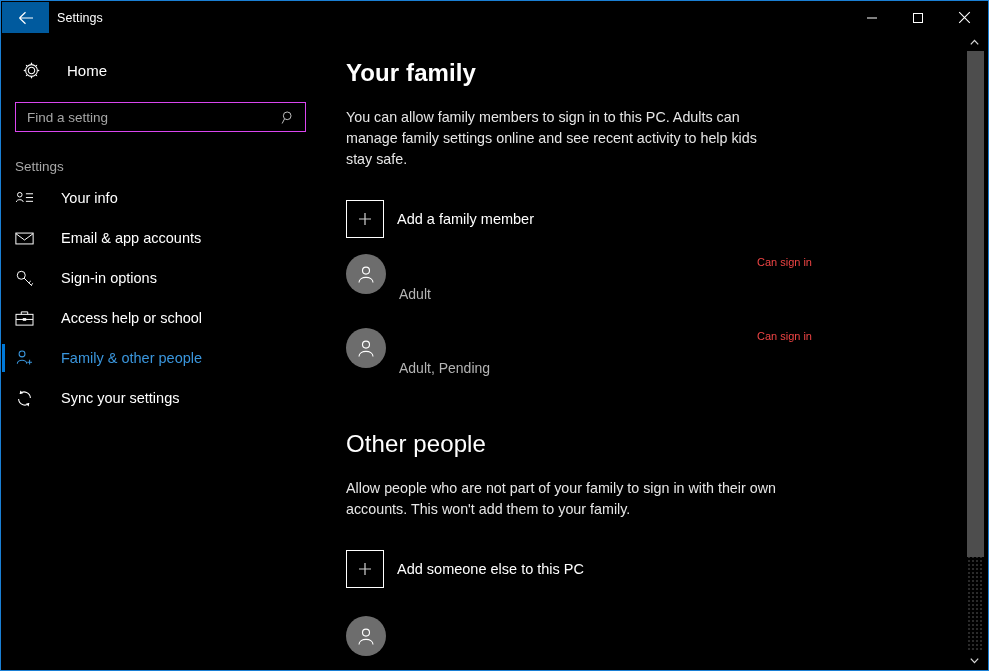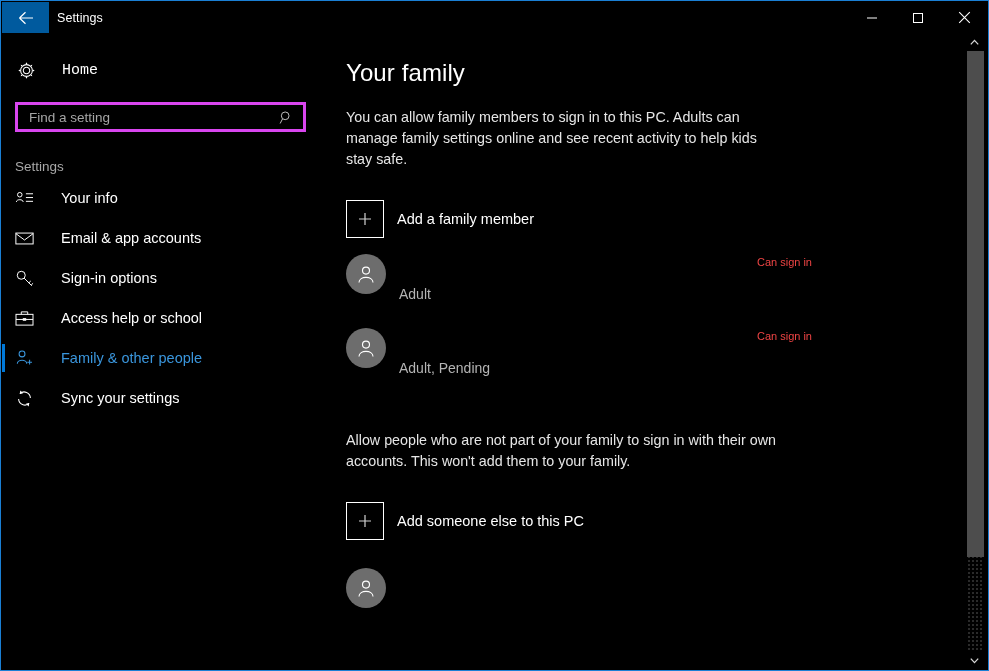--- a/index.html
+++ b/index.html
@@ -67,33 +67,32 @@
     width: 320px;
     bottom: 1px;
     background: #000000;
     overflow: hidden;
   }
   .home-row {
     display: flex;
     align-items: center;
     height: 38px;
     margin-top: 18px;
-    padding-left: 15px;
-    font-family: Liberation Mono, monospace;
+    padding-left: 20px;
   }
   .home-row .icon { width: 26px; display:flex; align-items:center; }
   .home-row .label {
     font-size: 15px;
     color: #ffffff;
     padding-left: 19px;
   }
   .search-wrap {
     margin: 13px 16px 0 13px;
     height: 30px;
-    border: 3px solid #d946ef;
+    border: 1px solid #d946ef;
     background: #000000;
     display: flex;
     align-items: center;
     box-sizing: border-box;
   }
   .search-wrap input {
     flex: 1;
     background: transparent;
     border: none;
     outline: none;
@@ -146,21 +145,21 @@
     top: 32px;
     left: 321px;
     right: 26px;
     bottom: 1px;
     overflow: hidden;
     padding-left: 24px;
     box-sizing: border-box;
   }
   .page-title {
     font-size: 24px;
-    font-weight: normal;
+    font-weight: bold;
     color: #ffffff;
     margin: 26px 0 0 0;
     letter-spacing: 0.1px;
   }
   .section-title {
     font-size: 24px;
     font-weight: normal;
     color: #ffffff;
     margin: 0;
     letter-spacing: 0.1px;
@@ -430,20 +429,21 @@
           <path d="M4 19.5 C4 12.6 18 12.6 18 19.5" stroke="#ffffff" stroke-width="1.15" fill="none"></path>
         </svg>
       </span>
       <span class="person-name"></span>
       <span class="person-role">Adult, Pending</span>
       <span class="person-status">Can sign in</span>
     </div>
 
 
     <div class="other-people-block">
+      <h2 class="section-title">Other people</h2>
       <p class="para">Allow people who are not part of your family to sign in with their own accounts. This won't add them to your family.</p>
 
       <div class="add-row">
         <span class="plus-box">
           <svg width="18" height="18" viewBox="0 0 18 18">
             <path d="M9 3 L9 15 M3 9 L15 9" stroke="#d2d2d2" stroke-width="1.2" fill="none"></path>
           </svg>
         </span>
         <span class="add-label">Add someone else to this PC</span>
       </div>

